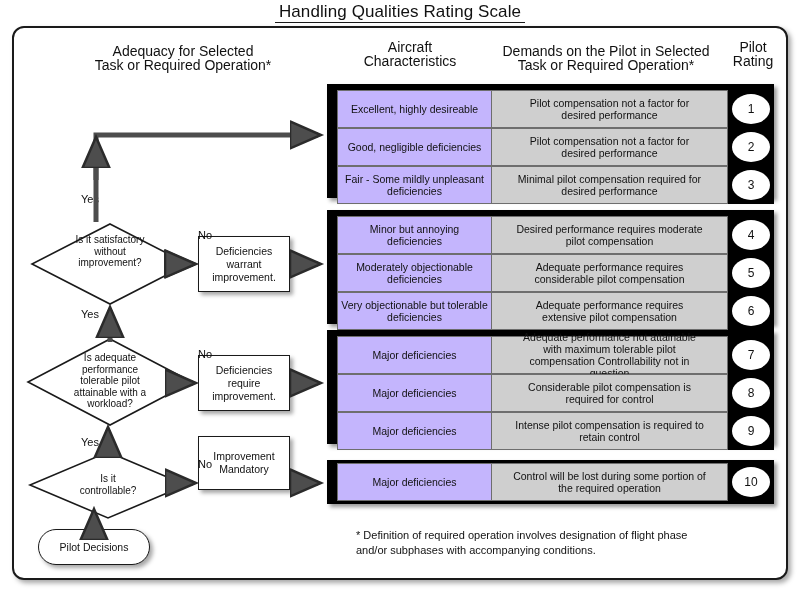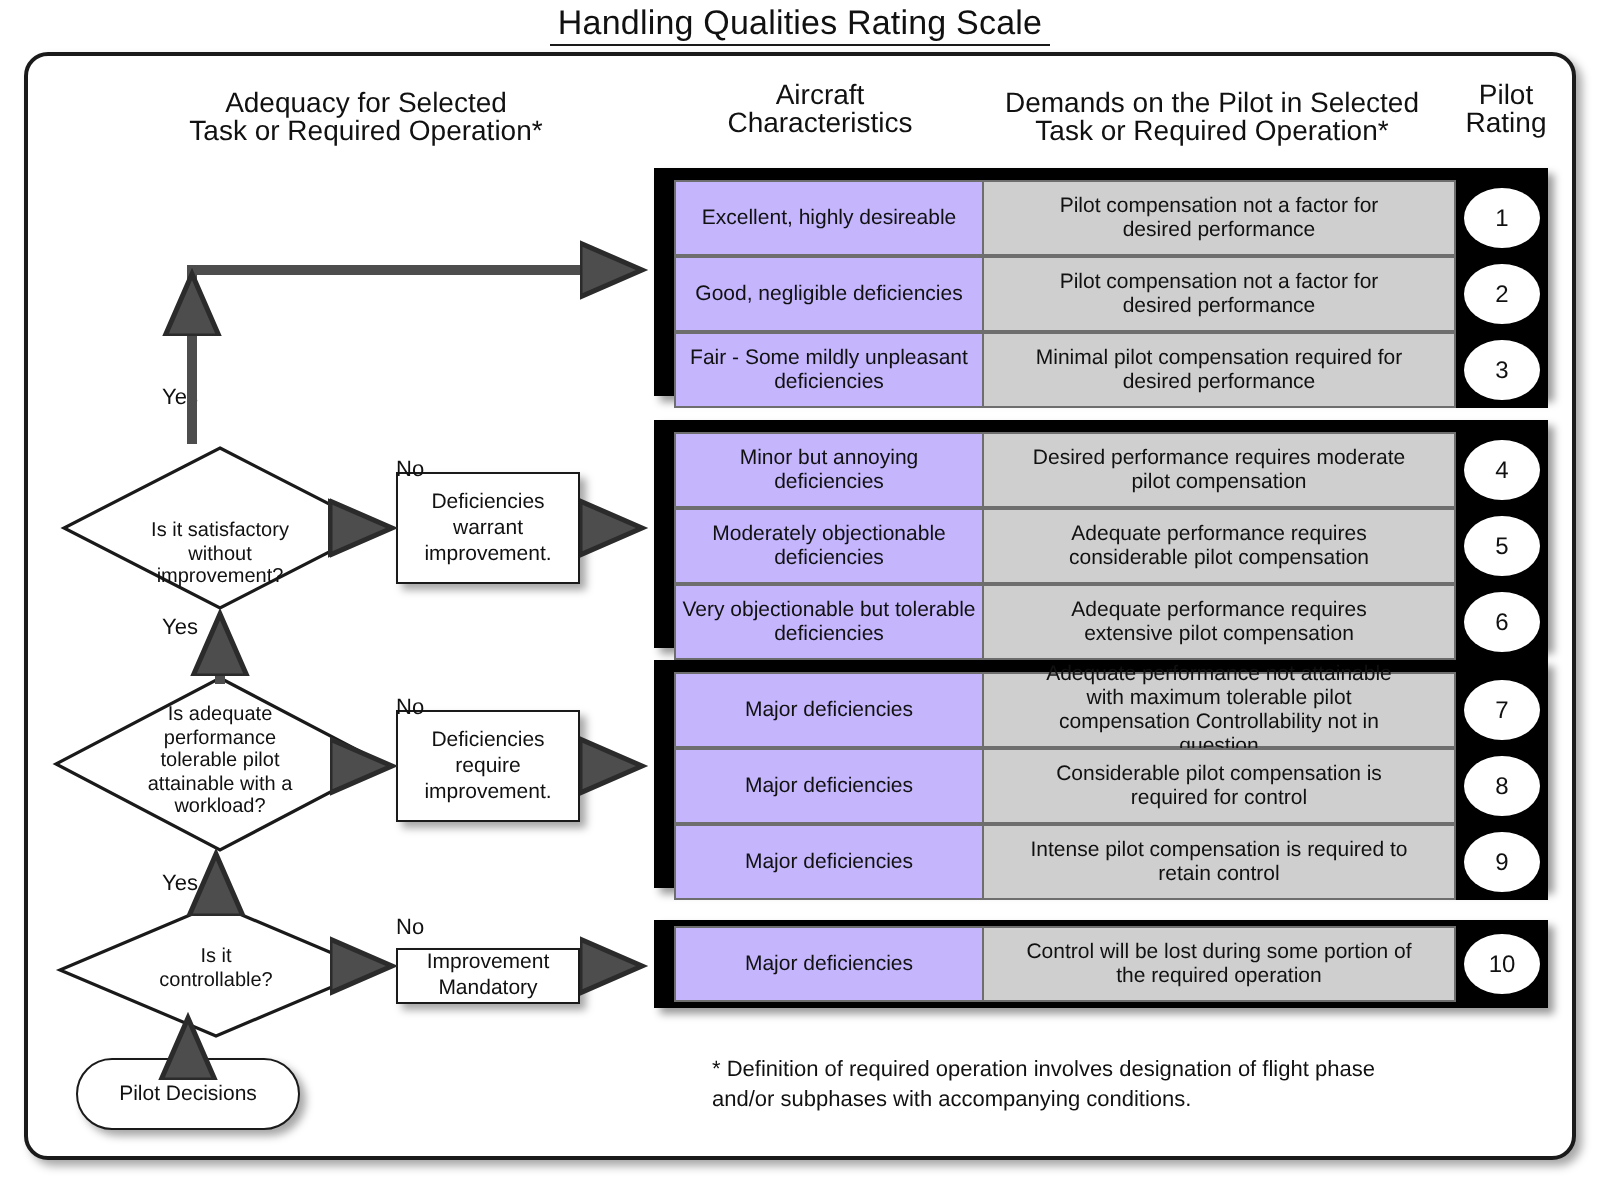--- a/index.html
+++ b/index.html
@@ -282,21 +282,21 @@
       <div class="cell-pr">
           <div class="pill">10</div>
         </div>
     </div>
   </div>
 
   <div class="diamond-wrap" style="left:30px; top:222px;">
     <svg width="160" height="84" viewBox="0 0 160 84">
       <polygon points="80,2 158,42 80,82 2,42" fill="#ffffff" stroke="#1a1a1a" stroke-width="1.6"></polygon>
     </svg>
-    <div class="dlabel" style="left:0; top:38px; width:160px;">
+    <div class="dlabel" style="left:0; top:12px; width:160px;">
       <div>Is it satisfactory</div>
       <div>without</div>
       <div>improvement?</div>
     </div>
   </div>
 
   <div class="diamond-wrap" style="left:26px; top:337px;">
     <svg width="168" height="90" viewBox="0 0 168 90">
       <polygon points="84,2 166,45 84,88 2,45" fill="#ffffff" stroke="#1a1a1a" stroke-width="1.6"></polygon>
     </svg>
@@ -328,21 +328,21 @@
   </div>
 
   <div class="procbox" style="left:198px; top:355px; width:92px; height:56px;">
     <div>
       <div>Deficiencies</div>
       <div>require</div>
       <div>improvement.</div>
     </div>
   </div>
 
-  <div class="procbox" style="left:198px; top:474px; width:92px; height:28px;">
+  <div class="procbox" style="left:198px; top:436px; width:92px; height:54px;">
     <div>
       <div>Improvement</div>
       <div>Mandatory</div>
     </div>
   </div>
 
   <div id="ellipse-pilot">
     <span>Pilot Decisions</span>
   </div>
 

